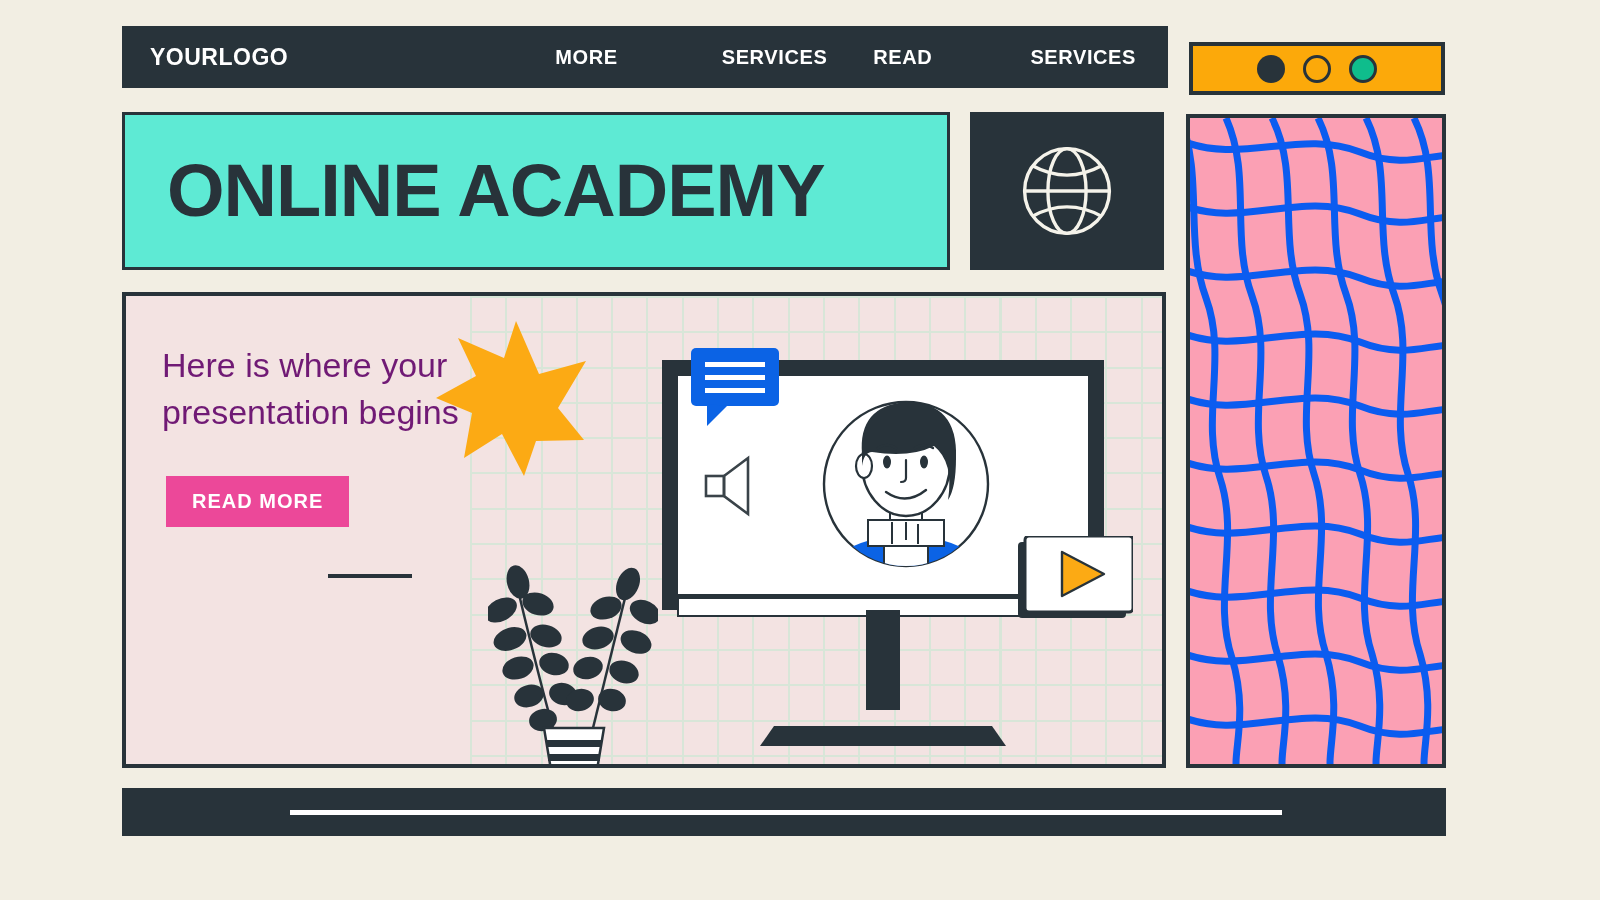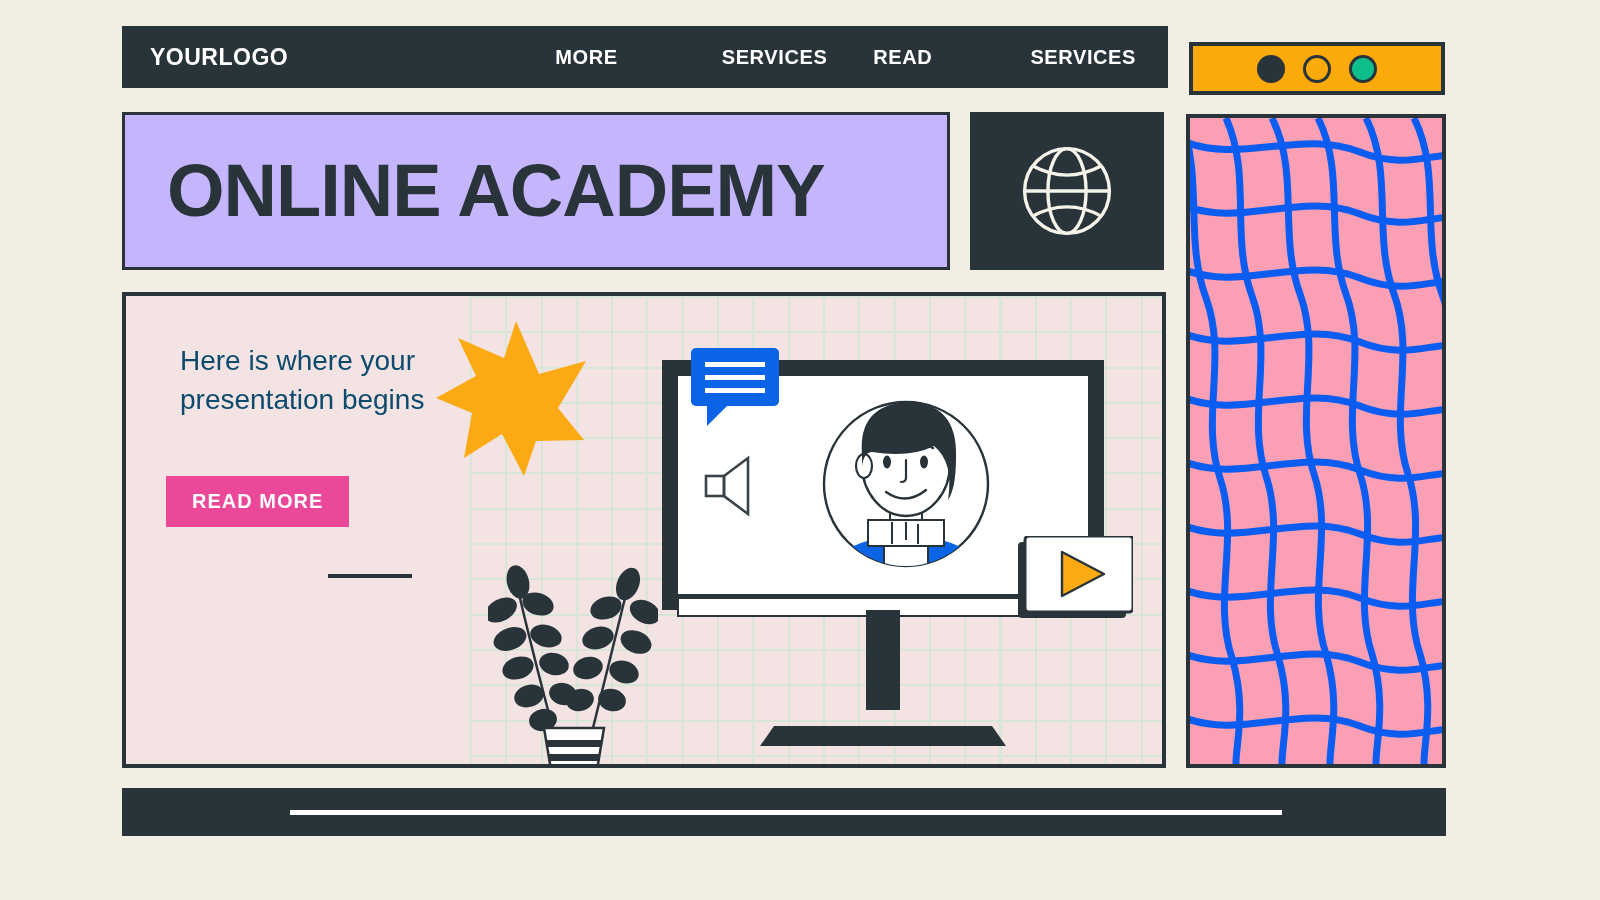--- a/index.html
+++ b/index.html
@@ -39,21 +39,21 @@
     display:flex; align-items:center; justify-content:center; gap:18px;
   }
   .dot { width:28px; height:28px; border-radius:50%; }
   .dot-filled { background:#28333a; }
   .dot-outline { background:transparent; border:3px solid #28333a; }
   .dot-green { background:#0fbd8c; border:3px solid #28333a; }
 
   
   .title-banner {
     position:absolute; left:122px; top:112px; width:828px; height:158px;
-    background:#c4b5fd; border:3px solid #28333a;
+    background:#5eead4; border:3px solid #28333a;
     display:flex; align-items:center;
   }
   .title-text {
     font-size:74px; font-weight:bold; color:#28333a;
     letter-spacing:-1px; margin-left:42px; line-height:1;
   }
 
   
   .globe-box {
     position:absolute; left:970px; top:112px; width:194px; height:158px;
@@ -68,22 +68,22 @@
     overflow:hidden;
   }
   .grid-bg {
     position:absolute; left:344px; top:0; right:0; bottom:0;
     background-image:
       repeating-linear-gradient(to right, #d8e6d8 0px, #d8e6d8 2px, transparent 2px, transparent 35.3px),
       repeating-linear-gradient(to bottom, #d8e6d8 0px, #d8e6d8 2px, transparent 2px, transparent 35.3px);
   }
 
   .headline {
-    position:absolute; left:54px; top:46px; width:370px;
-    font-size:28px; line-height:1.38; color:#0c4a6e; font-weight:400;
+    position:absolute; left:36px; top:46px; width:370px;
+    font-size:34px; line-height:1.38; color:#701a75; font-weight:400;
     z-index:5;
   }
   .star { position:absolute; left:310px; top:20px; width:150px; height:160px; z-index:3; }
   .read-more {
     position:absolute; left:40px; top:180px;
     background:#ec4899; color:#ffffff;
     font-size:20px; font-weight:bold; letter-spacing:1px;
     padding:14px 26px; border:none; cursor:pointer; z-index:6;
   }
   .divider-line {

